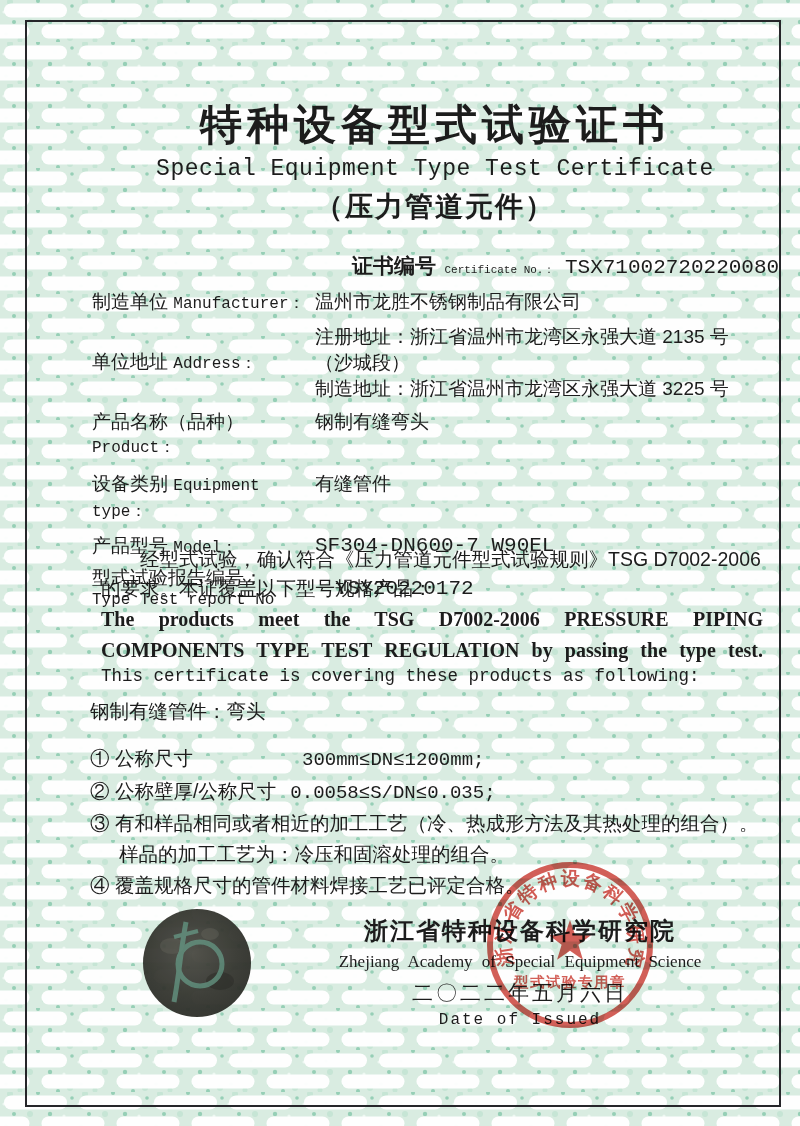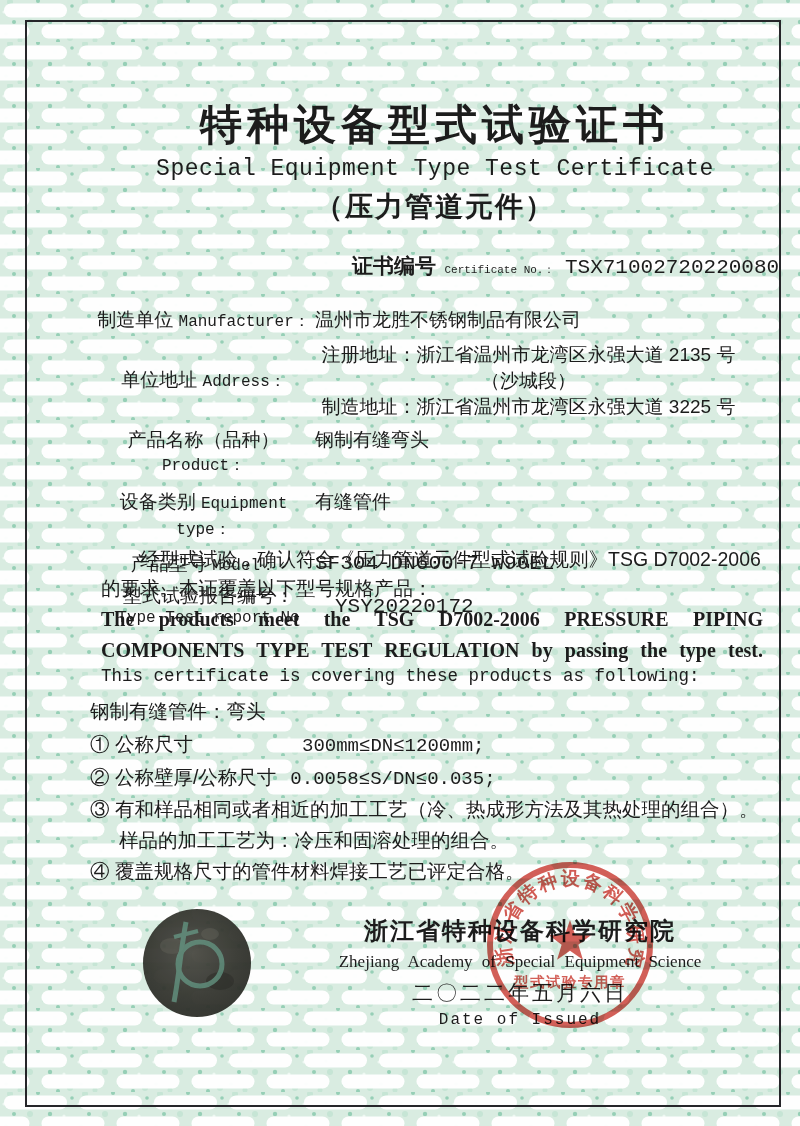--- a/index.html
+++ b/index.html
@@ -15,41 +15,41 @@
   .title-cn{font-size:42px;font-weight:bold;letter-spacing:5px;line-height:1.2;}
   .title-en{font-family:"Liberation Mono",monospace;font-size:23px;margin-top:6px;letter-spacing:.5px;}
   .subtitle-cn{font-size:28px;font-weight:600;margin-top:6px;letter-spacing:2px;font-family:Liberation Mono, monospace;}
   .subtitle-en{font-family:"Liberation Mono",monospace;font-size:17px;margin-top:5px;}
   .certno{left:352px;top:252px;white-space:nowrap;}
   .certno .cn{font-size:21px;font-weight:600;text-align:right;}
   .certno .en{font-family:"Liberation Mono",monospace;font-size:11px;margin-left:4px;text-align:right;}
   .certno .val{font-family:"Liberation Mono",monospace;font-size:21px;margin-left:6px;}
 
   
-  .fields{left:92px;top:308px;width:650px;font-size:19px;text-align:center;}
+  .fields{left:92px;top:290px;width:650px;font-size:19px;}
   .frow{display:flex;align-items:flex-start;}
   .flabel{flex:0 0 223px;line-height:24px;}
   .flabel .en{font-family:"Liberation Mono",monospace;font-size:16px;}
   .fvalue{line-height:24px;}
   .addr-lines div{line-height:26px;}
   .report-row{align-items:center;}
   .report-row .flabel{flex-basis:233px;line-height:23px;}
   .report-row .fvalue{font-family:"Liberation Mono",monospace;font-size:21px;padding-left:10px;}
   .mono{font-family:"Liberation Mono",monospace;}
 
   
   .bodytext{left:101px;top:545px;width:662px;}
   .para-cn{font-size:19.5px;line-height:1.5;text-indent:2em;}
   .para-en-bold{font-family:"Liberation Serif",serif;font-weight:bold;font-size:20px;
       line-height:1.55;text-align:justify;text-align-last:justify;margin-top:2px;}
   .para-en-mono{font-family:"Liberation Mono",monospace;font-size:17.5px;margin-top:5px;}
 
   
   .products{left:90px;top:696px;width:672px;font-size:19.5px;line-height:1.6;}
-  .p-head{margin-bottom:2px;}
+  .p-head{margin-bottom:16px;}
   .p-item .lbl-fixed{display:inline-block;width:212px;}
   .p-item .gap{display:inline-block;width:14px;}
   .p-wrap{padding-left:29px;text-indent:-29px;}
 
   
   .footer{left:250px;top:915px;width:540px;text-align:center;}
   .issuer-cn{font-size:24px;font-weight:bold;letter-spacing:2px;}
   .issuer-en{font-family:"Liberation Serif",serif;font-size:17px;word-spacing:5px;margin-top:5px;}
   .date-cn{font-size:21px;letter-spacing:3px;margin-top:7px;}
   .date-en{font-family:"Liberation Mono",monospace;font-size:16px;letter-spacing:2px;margin-top:4px;}

